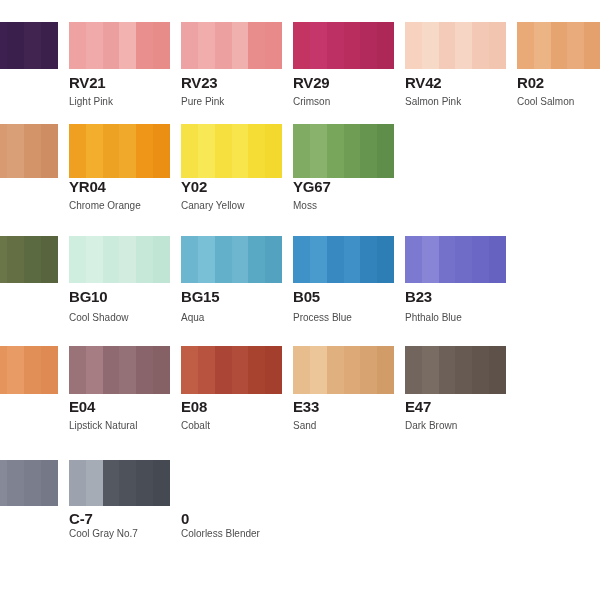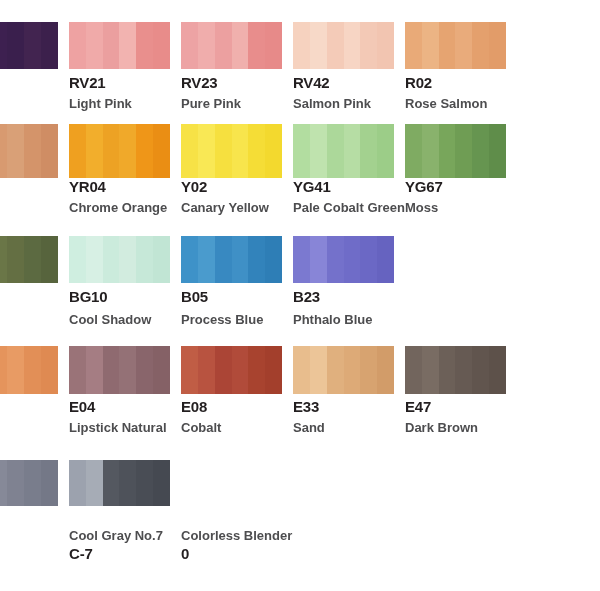--- a/index.html
+++ b/index.html
@@ -53,38 +53,38 @@
     font-size:15px;
     font-weight:bold;
     color:#231f20;
     letter-spacing:-0.2px;
     white-space:nowrap;
   }
   .name{
     position:absolute;
     left:0;
     top:96px;
-    font-size:13px;
-    font-weight:bold;
+    font-size:10px;
+    font-weight:normal;
     color:#4d4d4f;
     white-space:nowrap;
   }
   
   .row.r1 .swatch{top:22px;}
   .row.r2 .swatch{top:12px;height:54px;}
   .row.r3 .swatch{top:12px;height:47px;}
   .row.r4 .swatch{top:10px;height:48px;}
   .row.r5 .swatch{top:12px;height:46px;}
   .row.r2 .code{top:66px;}
   .row.r2 .name{top:88px;}
   .row.r3 .code{top:64px;}
   .row.r3 .name{top:88px;}
   .row.r4 .code{top:62px;}
   .row.r4 .name{top:84px;}
-  .row.r5 .code{top:62px;margin-top:35px;}
+  .row.r5 .code{top:62px;}
   .row.r5 .name{top:80px;}
 </style>
 </head>
 <body>
 
 <div id="sheet">
   <div class="grid">
       <div class="row r1">
         <div class="cell">
           <div class="swatch" style="background: linear-gradient(90deg, rgb(74, 42, 85) 0%, rgb(74, 42, 85) 16.667%, rgb(67, 37, 82) 16.667%, rgb(67, 37, 82) 33.333%, rgb(61, 32, 80) 33.333%, rgb(61, 32, 80) 50%, rgb(58, 31, 77) 50%, rgb(58, 31, 77) 66.667%, rgb(66, 36, 80) 66.667%, rgb(66, 36, 80) 83.333%, rgb(60, 32, 76) 83.333%, rgb(60, 32, 76) 100%);"></div>
@@ -94,65 +94,70 @@
           <div class="swatch" style="background: linear-gradient(90deg, rgb(238, 162, 162) 0%, rgb(238, 162, 162) 16.667%, rgb(240, 170, 169) 16.667%, rgb(240, 170, 169) 33.333%, rgb(235, 159, 159) 33.333%, rgb(235, 159, 159) 50%, rgb(242, 179, 176) 50%, rgb(242, 179, 176) 66.667%, rgb(233, 143, 141) 66.667%, rgb(233, 143, 141) 83.333%, rgb(232, 140, 138) 83.333%, rgb(232, 140, 138) 100%);"></div>
           <div class="code">RV21</div>
           <div class="name">Light Pink</div>
         </div>
         <div class="cell">
           <div class="swatch" style="background: linear-gradient(90deg, rgb(237, 163, 164) 0%, rgb(237, 163, 164) 16.667%, rgb(240, 173, 172) 16.667%, rgb(240, 173, 172) 33.333%, rgb(236, 160, 160) 33.333%, rgb(236, 160, 160) 50%, rgb(240, 176, 173) 50%, rgb(240, 176, 173) 66.667%, rgb(232, 141, 140) 66.667%, rgb(232, 141, 140) 83.333%, rgb(231, 138, 137) 83.333%, rgb(231, 138, 137) 100%);"></div>
           <div class="code">RV23</div>
           <div class="name">Pure Pink</div>
         </div>
         <div class="cell">
+          <div class="swatch" style="background: linear-gradient(90deg, rgb(196, 52, 99) 0%, rgb(196, 52, 99) 16.667%, rgb(197, 55, 106) 16.667%, rgb(197, 55, 106) 33.333%, rgb(189, 48, 99) 33.333%, rgb(189, 48, 99) 50%, rgb(184, 44, 94) 50%, rgb(184, 44, 94) 66.667%, rgb(178, 42, 92) 66.667%, rgb(178, 42, 92) 83.333%, rgb(173, 40, 87) 83.333%, rgb(173, 40, 87) 100%);"></div>
+          <div class="code">RV29</div>
+          <div class="name">Crimson</div>
+        </div>
+        <div class="cell">
           <div class="swatch" style="background: linear-gradient(90deg, rgb(246, 210, 191) 0%, rgb(246, 210, 191) 16.667%, rgb(247, 217, 200) 16.667%, rgb(247, 217, 200) 33.333%, rgb(244, 203, 184) 33.333%, rgb(244, 203, 184) 50%, rgb(247, 213, 196) 50%, rgb(247, 213, 196) 66.667%, rgb(243, 201, 182) 66.667%, rgb(243, 201, 182) 83.333%, rgb(242, 197, 177) 83.333%, rgb(242, 197, 177) 100%);"></div>
           <div class="code">RV42</div>
           <div class="name">Salmon Pink</div>
         </div>
         <div class="cell">
           <div class="swatch" style="background: linear-gradient(90deg, rgb(233, 170, 120) 0%, rgb(233, 170, 120) 16.667%, rgb(236, 180, 132) 16.667%, rgb(236, 180, 132) 33.333%, rgb(230, 164, 113) 33.333%, rgb(230, 164, 113) 50%, rgb(233, 171, 123) 50%, rgb(233, 171, 123) 66.667%, rgb(228, 160, 109) 66.667%, rgb(228, 160, 109) 83.333%, rgb(226, 156, 105) 83.333%, rgb(226, 156, 105) 100%);"></div>
           <div class="code">R02</div>
-          <div class="name">Rose Salmon</div>
+          <div class="name">Cool Salmon</div>
         </div>
       </div>
       <div class="row r2">
         <div class="cell">
           <div class="swatch" style="background: linear-gradient(90deg, rgb(219, 160, 118) 0%, rgb(219, 160, 118) 16.667%, rgb(223, 168, 127) 16.667%, rgb(223, 168, 127) 33.333%, rgb(216, 154, 112) 33.333%, rgb(216, 154, 112) 50%, rgb(217, 160, 119) 50%, rgb(217, 160, 119) 66.667%, rgb(212, 148, 106) 66.667%, rgb(212, 148, 106) 83.333%, rgb(207, 141, 100) 83.333%, rgb(207, 141, 100) 100%);"></div>
         </div>
         <div class="cell">
           <div class="swatch" style="background: linear-gradient(90deg, rgb(239, 160, 32) 0%, rgb(239, 160, 32) 16.667%, rgb(242, 174, 44) 16.667%, rgb(242, 174, 44) 33.333%, rgb(237, 162, 36) 33.333%, rgb(237, 162, 36) 50%, rgb(240, 169, 42) 50%, rgb(240, 169, 42) 66.667%, rgb(239, 150, 24) 66.667%, rgb(239, 150, 24) 83.333%, rgb(234, 142, 20) 83.333%, rgb(234, 142, 20) 100%);"></div>
           <div class="code">YR04</div>
           <div class="name">Chrome Orange</div>
         </div>
         <div class="cell">
           <div class="swatch" style="background: linear-gradient(90deg, rgb(247, 226, 70) 0%, rgb(247, 226, 70) 16.667%, rgb(249, 232, 85) 16.667%, rgb(249, 232, 85) 33.333%, rgb(246, 224, 63) 33.333%, rgb(246, 224, 63) 50%, rgb(248, 229, 76) 50%, rgb(248, 229, 76) 66.667%, rgb(245, 221, 54) 66.667%, rgb(245, 221, 54) 83.333%, rgb(243, 217, 46) 83.333%, rgb(243, 217, 46) 100%);"></div>
           <div class="code">Y02</div>
           <div class="name">Canary Yellow</div>
         </div>
         <div class="cell">
-          <div class="swatch" style="background: linear-gradient(90deg, rgb(178, 221, 160) 0%, rgb(178, 221, 160) 16.667%, rgb(191, 227, 174) 16.667%, rgb(191, 227, 174) 33.333%, rgb(172, 216, 154) 33.333%, rgb(172, 216, 154) 50%, rgb(182, 221, 164) 50%, rgb(182, 221, 164) 66.667%, rgb(163, 209, 143) 66.667%, rgb(163, 209, 143) 83.333%, rgb(156, 205, 136) 83.333%, rgb(156, 205, 136) 100%);"></div>
-          <div class="code">YG41</div>
-          <div class="name">Pale Cobalt Green</div>
-        </div>
-        <div class="cell">
           <div class="swatch" style="background: linear-gradient(90deg, rgb(127, 171, 98) 0%, rgb(127, 171, 98) 16.667%, rgb(137, 178, 108) 16.667%, rgb(137, 178, 108) 33.333%, rgb(120, 166, 91) 33.333%, rgb(120, 166, 91) 50%, rgb(111, 157, 84) 50%, rgb(111, 157, 84) 66.667%, rgb(102, 149, 80) 66.667%, rgb(102, 149, 80) 83.333%, rgb(95, 141, 74) 83.333%, rgb(95, 141, 74) 100%);"></div>
           <div class="code">YG67</div>
           <div class="name">Moss</div>
         </div>
       </div>
       <div class="row r3">
         <div class="cell">
           <div class="swatch" style="background: linear-gradient(90deg, rgb(110, 122, 74) 0%, rgb(110, 122, 74) 16.667%, rgb(118, 130, 79) 16.667%, rgb(118, 130, 79) 33.333%, rgb(106, 118, 71) 33.333%, rgb(106, 118, 71) 50%, rgb(100, 111, 67) 50%, rgb(100, 111, 67) 66.667%, rgb(92, 106, 65) 66.667%, rgb(92, 106, 65) 83.333%, rgb(87, 100, 61) 83.333%, rgb(87, 100, 61) 100%);"></div>
           <div class="code"></div>
           <div class="name"></div>
         </div>
         <div class="cell">
           <div class="swatch" style="background: linear-gradient(90deg, rgb(207, 238, 224) 0%, rgb(207, 238, 224) 16.667%, rgb(215, 240, 228) 16.667%, rgb(215, 240, 228) 33.333%, rgb(203, 235, 220) 33.333%, rgb(203, 235, 220) 50%, rgb(210, 236, 223) 50%, rgb(210, 236, 223) 66.667%, rgb(198, 232, 216) 66.667%, rgb(198, 232, 216) 83.333%, rgb(193, 229, 212) 83.333%, rgb(193, 229, 212) 100%);"></div>
           <div class="code">BG10</div>
           <div class="name">Cool Shadow</div>
+        </div>
+        <div class="cell">
+          <div class="swatch" style="background: linear-gradient(90deg, rgb(108, 183, 207) 0%, rgb(108, 183, 207) 16.667%, rgb(121, 191, 213) 16.667%, rgb(121, 191, 213) 33.333%, rgb(99, 176, 202) 33.333%, rgb(99, 176, 202) 50%, rgb(110, 182, 207) 50%, rgb(110, 182, 207) 66.667%, rgb(89, 169, 197) 66.667%, rgb(89, 169, 197) 83.333%, rgb(83, 163, 192) 83.333%, rgb(83, 163, 192) 100%);"></div>
+          <div class="code">BG15</div>
+          <div class="name">Aqua</div>
         </div>
         <div class="cell">
           <div class="swatch" style="background: linear-gradient(90deg, rgb(62, 146, 200) 0%, rgb(62, 146, 200) 16.667%, rgb(74, 155, 205) 16.667%, rgb(74, 155, 205) 33.333%, rgb(56, 137, 193) 33.333%, rgb(56, 137, 193) 50%, rgb(63, 144, 198) 50%, rgb(63, 144, 198) 66.667%, rgb(50, 131, 187) 66.667%, rgb(50, 131, 187) 83.333%, rgb(46, 126, 182) 83.333%, rgb(46, 126, 182) 100%);"></div>
           <div class="code">B05</div>
           <div class="name">Process Blue</div>
         </div>
         <div class="cell">
           <div class="swatch" style="background: linear-gradient(90deg, rgb(123, 121, 208) 0%, rgb(123, 121, 208) 16.667%, rgb(136, 133, 215) 16.667%, rgb(136, 133, 215) 33.333%, rgb(116, 113, 203) 33.333%, rgb(116, 113, 203) 50%, rgb(111, 108, 200) 50%, rgb(111, 108, 200) 66.667%, rgb(107, 104, 197) 66.667%, rgb(107, 104, 197) 83.333%, rgb(102, 99, 192) 83.333%, rgb(102, 99, 192) 100%);"></div>
           <div class="code">B23</div>
           <div class="name">Phthalo Blue</div>

